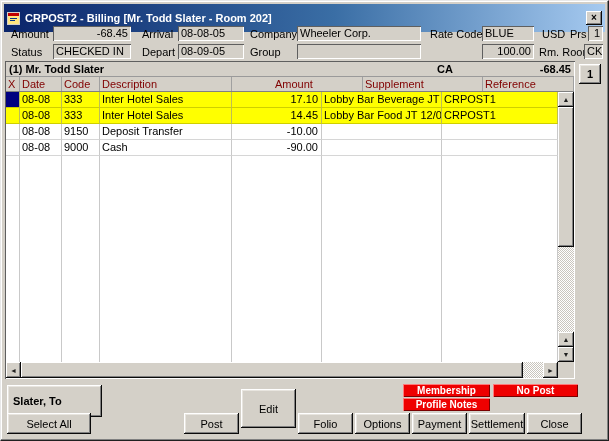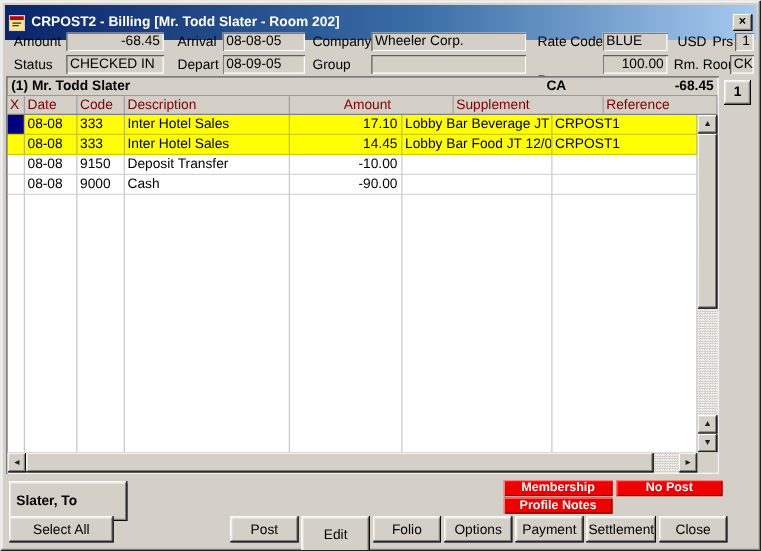--- a/index.html
+++ b/index.html
@@ -231,20 +231,20 @@
   </div>
 
   <div class="btn left-text" style="left:6px;top:384px;width:95px;height:32px">Slater, To</div>
 
   <div class="alert-btn" style="left:402px;top:383px;width:87px;height:13px">Membership</div>
   <div class="alert-btn" style="left:492px;top:383px;width:85px;height:13px">No Post</div>
   <div class="alert-btn" style="left:402px;top:397px;width:87px;height:13px">Profile Notes</div>
 
   <div class="btn" style="left:6px;top:412px;width:84px;height:21px">Select All</div>
   <div class="btn" style="left:183px;top:412px;width:55px;height:21px">Post</div>
-  <div class="btn" style="left:240px;top:412px;width:55px;height:29px">Edit</div>
+  <div class="btn" style="left:240px;top:388px;width:55px;height:39px">Edit</div>
   <div class="btn" style="left:297px;top:412px;width:55px;height:21px">Folio</div>
   <div class="btn" style="left:354px;top:412px;width:55px;height:21px">Options</div>
   <div class="btn" style="left:411px;top:412px;width:55px;height:21px">Payment</div>
   <div class="btn" style="left:468px;top:412px;width:56px;height:21px">Settlement</div>
   <div class="btn" style="left:526px;top:412px;width:55px;height:21px">Close</div>
 
 </div>
 
 </body></html>

